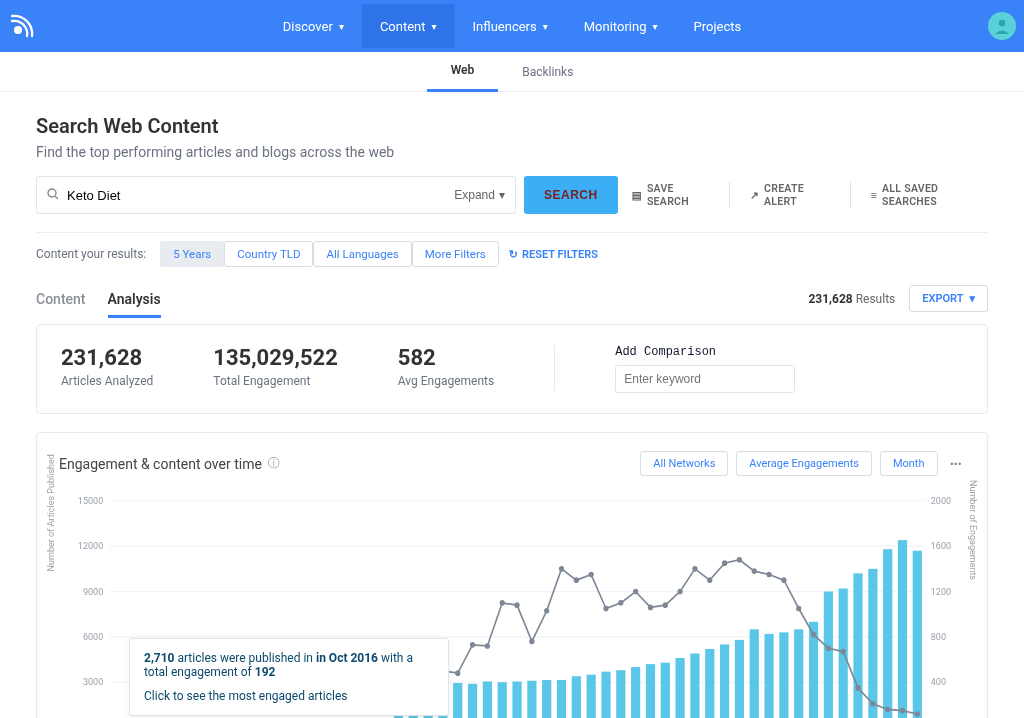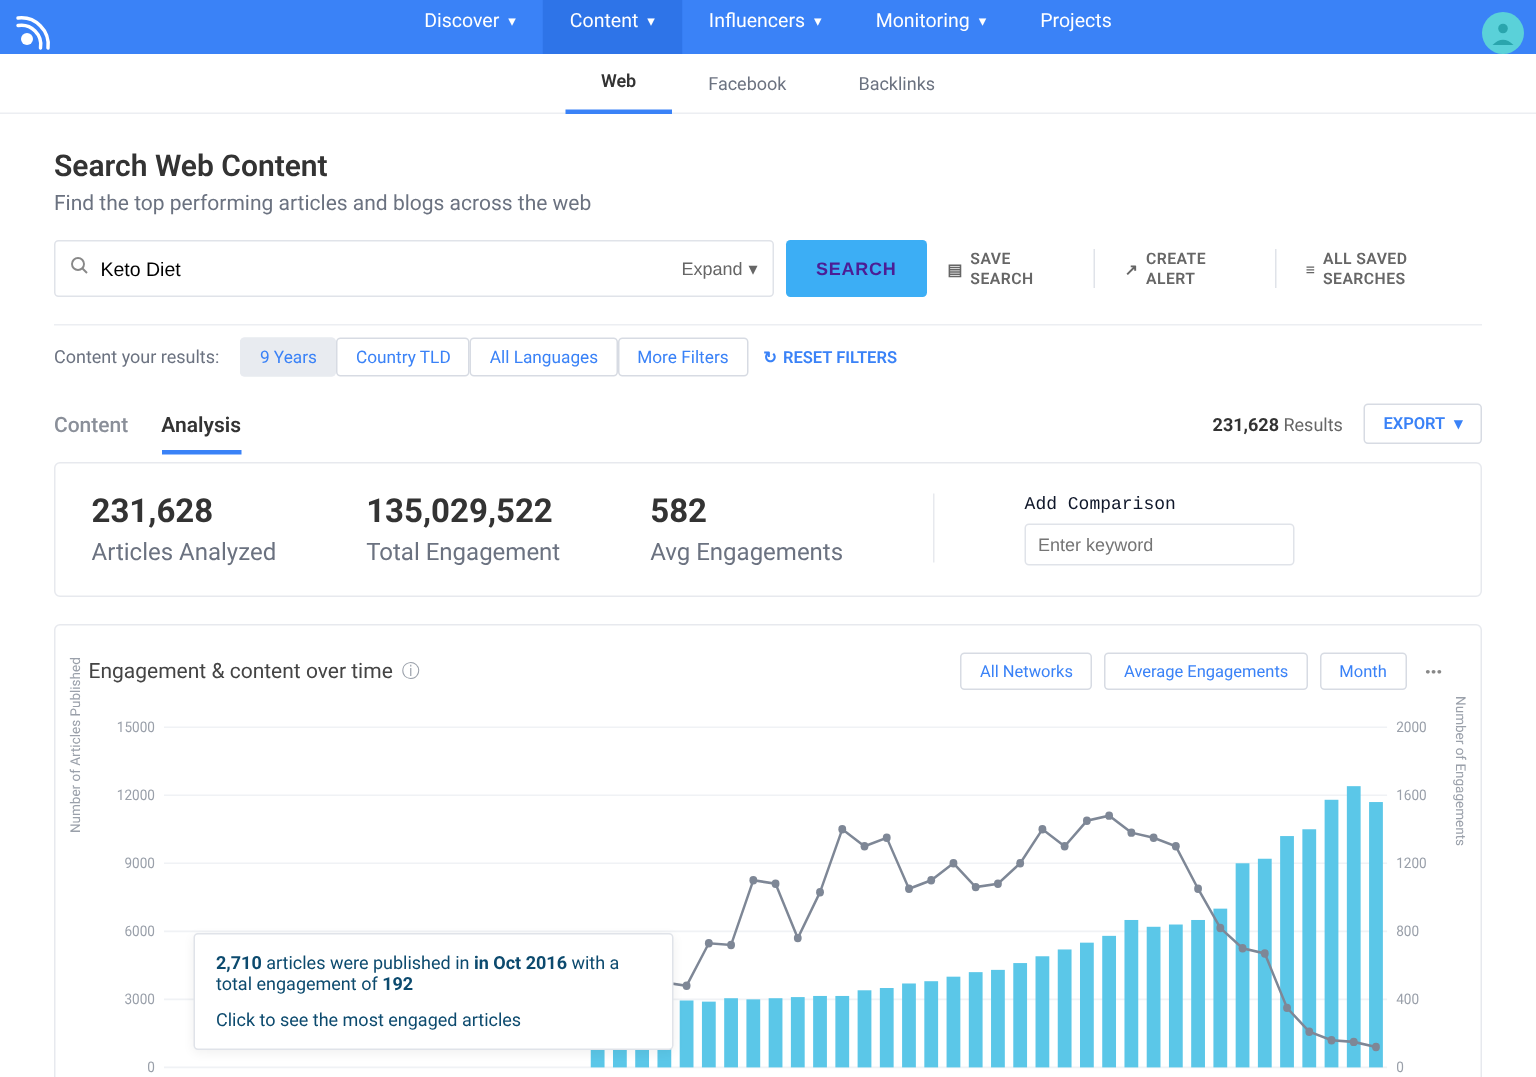--- a/index.html
+++ b/index.html
@@ -1,55 +1,55 @@
 <!DOCTYPE html>
 <html><head>
 <meta charset="utf-8">
 <style>
 * { box-sizing: border-box; margin: 0; padding: 0; }
 body { font-family: -apple-system, BlinkMacSystemFont, 'Segoe UI', Roboto, Arial, sans-serif; background:#fff; color:#333; }
-.topnav { background:#3a82f7; height:36px; display:flex; align-items:flex-end; padding:0 8px; justify-content:space-between; }
+.topnav { background:#3a82f7; height:52px; display:flex; align-items:center; padding:0 8px; justify-content:space-between; }
 .topnav-left { display:flex; align-items:center; gap:8px; }
 .logo { width:28px; height:28px; display:flex; align-items:center; justify-content:center; }
 .nav-items { display:flex; position:absolute; left:50%; transform:translateX(-50%); }
 .nav-item { color:#fff; font-size:13px; padding:0 18px; height:44px; display:flex; align-items:center; cursor:pointer; }
 .nav-item.active { background:#2e74e8; }
 .nav-chevron { margin-left:6px; font-size:10px; }
 .avatar { width:28px; height:28px; background:#5ad1d9; border-radius:50%; display:flex; align-items:center; justify-content:center; }
 .subnav { background:#fff; border-bottom:1px solid #eceef2; height:40px; display:flex; justify-content:center; align-items:center; }
 .subnav-item { font-size:12px; color:#6b7280; padding:0 24px; height:40px; display:flex; align-items:center; cursor:pointer; }
 .subnav-item.active { color:#333; font-weight:600; border-bottom:3px solid #3a82f7; }
 .container { padding:22px 36px; }
 .page-title { font-size:20px; color:#333; font-weight:600; margin-bottom:6px; }
 .page-subtitle { font-size:14px; color:#6b7280; margin-bottom:16px; }
 .search-row { display:flex; gap:8px; align-items:center; }
 .search-box { flex:0 0 480px; height:38px; border:1px solid #e0e3e9; border-radius:3px; display:flex; align-items:center; padding:0 10px; }
 .search-icon { font-size:13px; color:#888; margin-right:8px; }
 .search-input { border:none; outline:none; flex:1; font-size:13px; }
 .expand-btn { border:none; background:transparent; font-size:12px; color:#666; cursor:pointer; display:flex; align-items:center; gap:4px; }
-.search-btn { background:#3caef5; color:#4c1d95; border:none; height:38px; padding:0 20px; font-size:12px; font-weight:600; letter-spacing:0.5px; border-radius:3px; cursor:pointer;text-align:right; }
+.search-btn { background:#3caef5; color:#7f1d1d; border:none; height:38px; padding:0 20px; font-size:12px; font-weight:600; letter-spacing:0.5px; border-radius:3px; cursor:pointer;text-align:right; }
 .search-actions { margin-left:auto; display:flex; gap:14px; }
 .action-link { font-size:10.5px; color:#666; font-weight:600; letter-spacing:0.3px; display:flex; align-items:center; gap:5px; cursor:pointer; padding:0 6px; }
 .action-divider { width:1px; background:#e0e3e9; }
 .divider-line { height:1px; background:#eceef2; margin:18px 0 14px; }
 .filter-row { display:flex; align-items:center; gap:10px; font-size:12px; color:#6b7280; }
 .filter-label { margin-right:4px; }
 .filter-chip { border:1px solid #d7dbe3; color:#3a82f7; padding:5px 12px; border-radius:3px; font-size:11.5px; cursor:pointer; }
 .filter-chip.active { background:#e8ebf0; border-color:#e8ebf0; color:#3a82f7; }
 .reset-filters { color:#3a82f7; font-size:11px; font-weight:600; cursor:pointer; display:flex; align-items:center; gap:4px; }
 .tabs-row { display:flex; align-items:center; margin-top:24px; }
 .view-tab { font-size:14px; font-weight:500; color:#8a8f99; padding:0 0 8px 0; margin-right:22px; cursor:pointer; }
 .view-tab.active { color:#333; font-weight:600; border-bottom:3px solid #3a82f7; }
 .results-count { margin-left:auto; font-size:12px; color:#666; }
 .results-count b { color:#333; }
 .export-btn { border:1px solid #d7dbe3; color:#3a82f7; font-size:11px; font-weight:600; padding:6px 12px; border-radius:3px; margin-left:14px; cursor:pointer; display:flex; align-items:center; gap:6px; }
 .stats-card { border:1px solid #e7e9ee; border-radius:4px; padding:20px 24px; margin-top:12px; display:flex; align-items:flex-start; gap:60px; }
 .stat-block {}
 .stat-value { font-size:22px; font-weight:700; color:#333; }
-.stat-label { font-size:16px; color:#6b7280; margin-top:4px; }
+.stat-label { font-size:12px; color:#6b7280; margin-top:4px; }
 .stat-divider { width:1px; height:46px; background:#e7e9ee; }
 .compare-block { flex:0 0 180px; }
 .compare-label { font-size:12px; color:#0f172a; margin-bottom:6px;font-family:Liberation Mono, monospace; }
 .compare-input { width:100%; border:1px solid #e0e3e9; border-radius:3px; padding:6px 8px; font-size:12px; outline:none; }
 .chart-card { border:1px solid #e7e9ee; border-radius:4px; padding:18px 22px 12px; margin-top:18px; }
 .chart-header { display:flex; align-items:center; }
 .chart-title { font-size:14px; color:#444; }
 .info-icon { font-size:12px; color:#9aa0aa; margin-left:6px; }
 .chart-controls { margin-left:auto; display:flex; gap:8px; align-items:center; }
 .chart-btn { border:1px solid #d7dbe3; color:#3a82f7; font-size:11px; padding:5px 12px; border-radius:3px; cursor:pointer; }
@@ -84,21 +84,20 @@
   <div class="avatar">
     <svg width="18" height="18" viewBox="0 0 18 18">
         <circle cx="9" cy="6" r="3.2" fill="#2aa5ad"></circle>
         <path d="M2 17 Q9 10 16 17" fill="#2aa5ad"></path>
       </svg>
   </div>
 </div>
 
 <div class="subnav" id="subnav">
     <div class="subnav-item active">Web</div>
-    <div class="subnav-item">Facebook</div>
     <div class="subnav-item">Backlinks</div>
   </div>
 
 <div class="container">
   <div class="page-title">Search Web Content</div>
   <div class="page-subtitle">Find the top performing articles and blogs across the web</div>
 
   <div class="search-row">
     <div class="search-box">
       <span class="search-icon">
@@ -129,21 +128,21 @@
           <span>≡</span>
           <span>ALL SAVED SEARCHES</span>
         </div>
     </div>
   </div>
 
   <div class="divider-line"></div>
 
   <div class="filter-row">
     <span class="filter-label">Content your results:</span>
-    <span id="filter-chips"><span class="filter-chip active">9 Years</span><span class="filter-chip">Country TLD</span><span class="filter-chip">All Languages</span><span class="filter-chip">More Filters</span></span>
+    <span id="filter-chips"><span class="filter-chip active">5 Years</span><span class="filter-chip">Country TLD</span><span class="filter-chip">All Languages</span><span class="filter-chip">More Filters</span></span>
     <span class="reset-filters">
         <span>↻</span>
         <span>RESET FILTERS</span>
       </span>
   </div>
 
   <div class="tabs-row">
     <span id="view-tabs"><span class="view-tab">Content</span><span class="view-tab active">Analysis</span></span>
     <span class="results-count"><b>231,628</b> <span>Results</span></span>
     <div class="export-btn">

